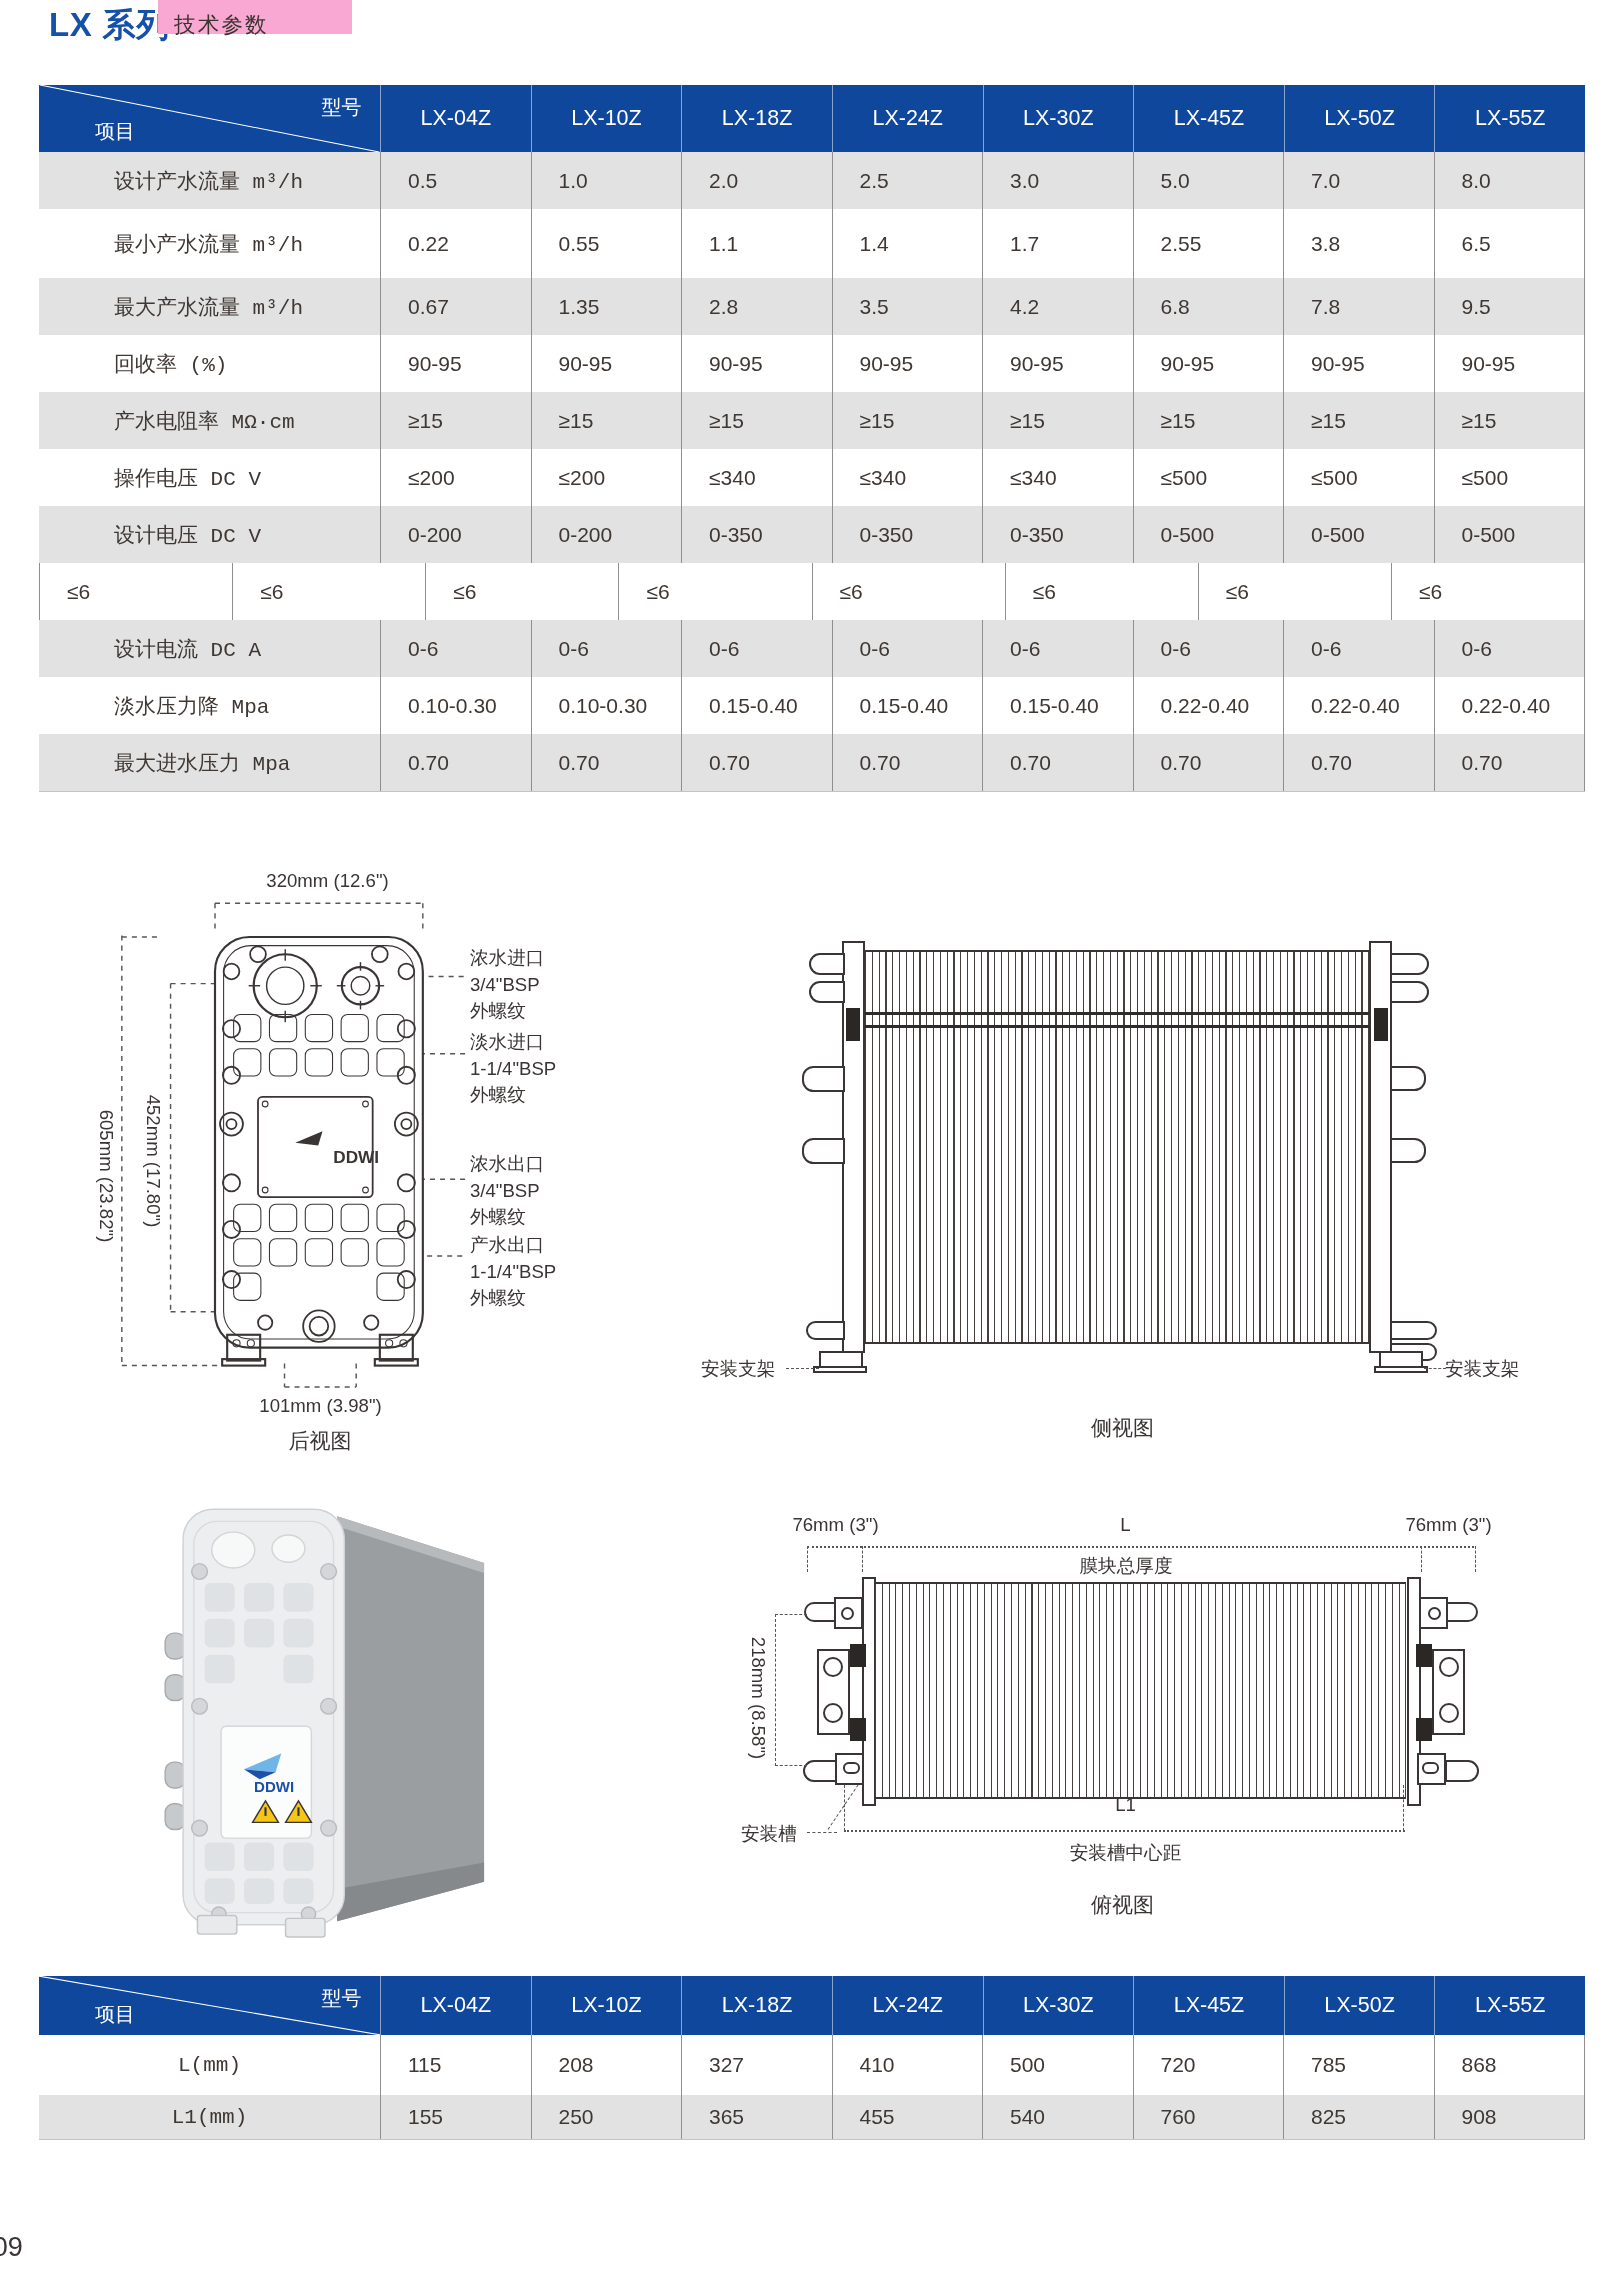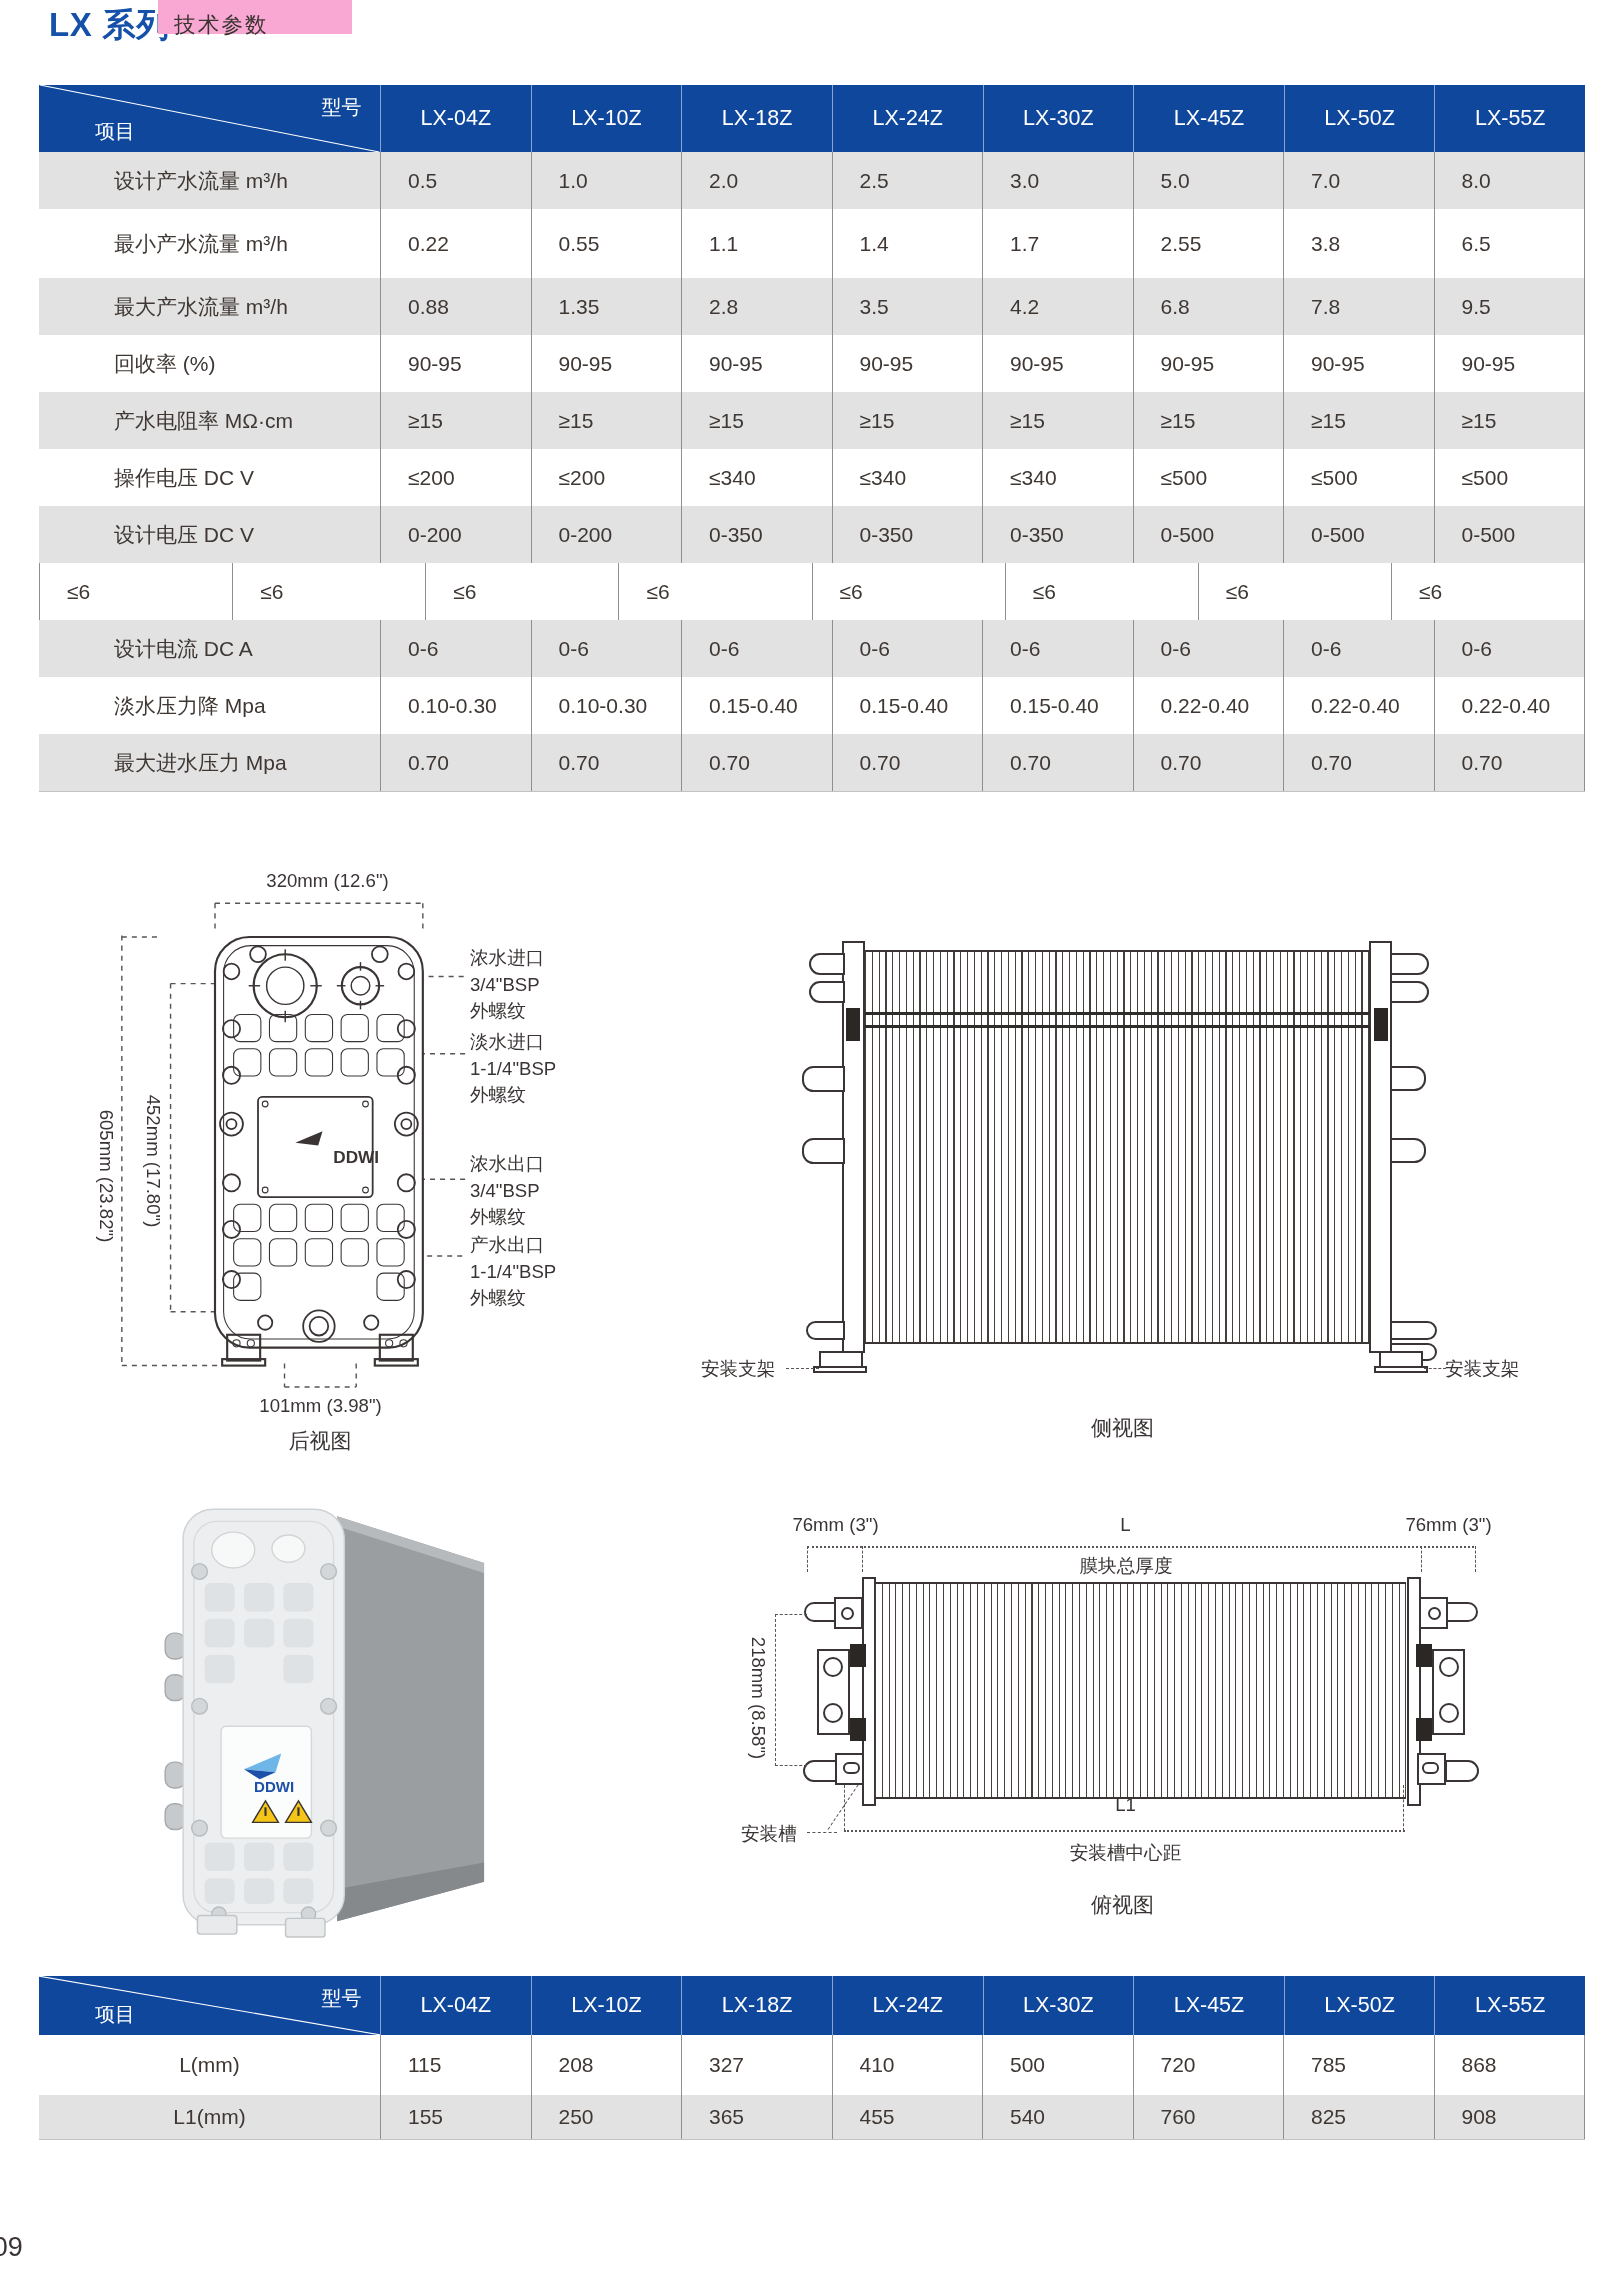--- a/index.html
+++ b/index.html
@@ -16,21 +16,21 @@
   .dtable{position:absolute;left:39px;width:1546px;border-bottom:1.4px solid #c3c3c3;}
   .t-head{display:flex;background:#0f479d;position:relative;}
   .t-corner{position:relative;width:341px;flex:0 0 341px;}
   .t-corner .corner-model{position:absolute;right:18.6px;top:8.6px;font-size:20px;color:#fff;}
   .t-corner .corner-item{position:absolute;left:56px;bottom:7.2px;font-size:20px;color:#fff;}
   .t-mcell{flex:1;display:flex;align-items:center;justify-content:center;color:#ffffff;
            font-size:21.5px;border-left:1.4px solid rgba(255,255,255,.5);}
   .t-row{display:flex;background:#ffffff;border-right:1.4px solid #8f8f8f;}
   .t-row.gray{background:#e2e2e2;}
   .t-label{width:341px;flex:0 0 341px;display:flex;align-items:center;padding-left:75px;
-           box-sizing:border-box;font-size:21px;}
+           box-sizing:border-box;font-size:21px;font-family:Liberation Mono, monospace;}
   .t-label.center{justify-content:center;padding-left:0;}
   .t-cell{flex:1;display:flex;align-items:center;padding-left:27px;box-sizing:border-box;
           border-left:1.4px solid #8f8f8f;font-size:21px;}
 
   
   .dim{position:absolute;font-size:18.6px;color:#3a3534;white-space:nowrap;}
   .dim.c{text-align:center;}
   .rot{transform:rotate(90deg);}
   .cap{position:absolute;font-size:21px;color:#3a3534;text-align:center;}
   .plabel{position:absolute;left:470px;font-size:18.6px;line-height:26.5px;color:#3a3534;}
@@ -97,21 +97,21 @@
         <div class="t-cell">0.55</div>
         <div class="t-cell">1.1</div>
         <div class="t-cell">1.4</div>
         <div class="t-cell">1.7</div>
         <div class="t-cell">2.55</div>
         <div class="t-cell">3.8</div>
         <div class="t-cell">6.5</div>
       </div>
       <div class="t-row gray" style="height: 57px;">
         <div class="t-label">最大产水流量 m³/h</div>
-        <div class="t-cell">0.88</div>
+        <div class="t-cell">0.67</div>
         <div class="t-cell">1.35</div>
         <div class="t-cell">2.8</div>
         <div class="t-cell">3.5</div>
         <div class="t-cell">4.2</div>
         <div class="t-cell">6.8</div>
         <div class="t-cell">7.8</div>
         <div class="t-cell">9.5</div>
       </div>
       <div class="t-row" style="height: 57px;">
         <div class="t-label">回收率 (%)</div>

